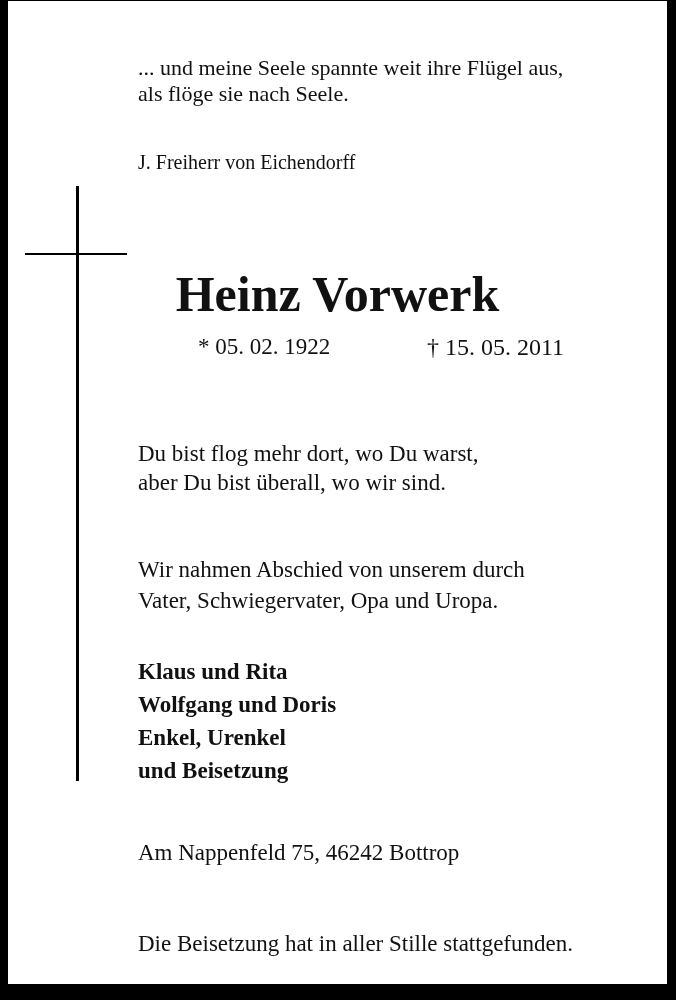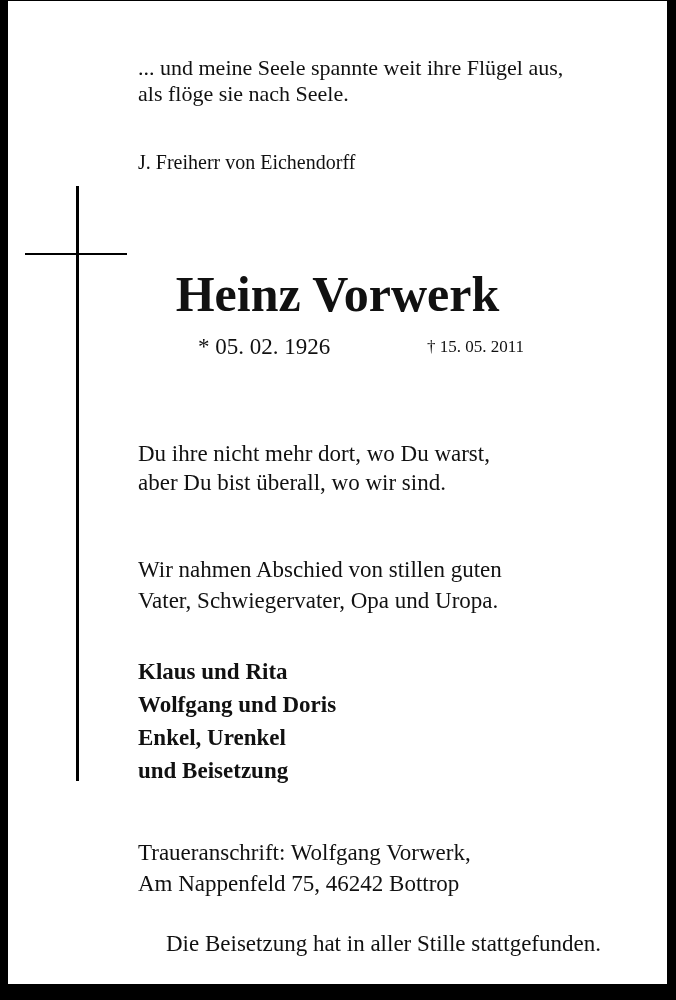--- a/index.html
+++ b/index.html
@@ -12,66 +12,65 @@
     .abs { position: absolute; white-space: nowrap; }
 
     .quote { left: 130px; top: 54px; font-size: 22px; line-height: 26px; }
     .attrib { left: 130px; top: 148px; font-size: 20px; line-height: 26px; }
 
     .cross-v { position: absolute; left: 68px; top: 185px; width: 3px; height: 595px; background: #000; }
     .cross-h { position: absolute; left: 17px; top: 252px; width: 102px; height: 2px; background: #000; }
 
     .name { left: 0; width: 659px; top: 263px; text-align: center; font-size: 50px; font-weight: bold; line-height: 60px; box-sizing: border-box; }
     .birth { left: 190px; top: 331px; font-size: 23px; line-height: 30px; }
-    .death { left: 419px; top: 331px; font-size: 17px; line-height: 30px; }
+    .death { left: 419px; top: 331px; font-size: 24px; line-height: 30px; }
 
     .verse { left: 130px; top: 438px; font-size: 23px; line-height: 29px; }
     .farewell { left: 130px; top: 553px; font-size: 23px; line-height: 31px; }
     .family { left: 130px; top: 654px; font-size: 23px; font-weight: bold; line-height: 33px; }
     .address { left: 130px; top: 836px; font-size: 23px; line-height: 31px; }
-    .burial { left: 130px; top: 928px; font-size: 23px; line-height: 30px; margin-left: 28px; }
+    .burial { left: 130px; top: 928px; font-size: 23px; line-height: 30px; }
 
     .line { display: block; }
   </style>
 </head>
 <body>
 
 <div class="card">
 
   <div class="abs serif quote">
     <span class="line">... und meine Seele spannte weit ihre Flügel aus,</span>
     <span class="line">als flöge sie nach Seele.</span>
   </div>
   <div class="abs serif attrib">J. Freiherr von Eichendorff</div>
 
   <div>
     <div class="cross-v"></div>
     <div class="cross-h"></div>
   </div>
 
   <div class="abs serif name">Heinz Vorwerk</div>
-  <div class="abs serif birth">* 05. 02. 1926</div>
+  <div class="abs serif birth">* 05. 02. 1922</div>
   <div class="abs serif death">† 15. 05. 2011</div>
 
   <div class="abs serif verse">
-    <span class="line">Du ihre nicht mehr dort, wo Du warst,</span>
+    <span class="line">Du bist flog mehr dort, wo Du warst,</span>
     <span class="line">aber Du bist überall, wo wir sind.</span>
   </div>
 
   <div class="abs serif farewell">
-    <span class="line">Wir nahmen Abschied von stillen guten</span>
+    <span class="line">Wir nahmen Abschied von unserem durch</span>
     <span class="line">Vater, Schwiegervater, Opa und Uropa.</span>
   </div>
 
   <div class="abs serif family">
     <span class="line">Klaus und Rita</span>
     <span class="line">Wolfgang und Doris</span>
     <span class="line">Enkel, Urenkel</span>
     <span class="line">und Beisetzung</span>
   </div>
 
   <div class="abs serif address">
-    <span class="line">Traueranschrift: Wolfgang Vorwerk,</span>
     <span class="line">Am Nappenfeld 75, 46242 Bottrop</span>
   </div>
 
   <div class="abs serif burial">Die Beisetzung hat in aller Stille stattgefunden.</div>
 </div>
 
 </body></html>

